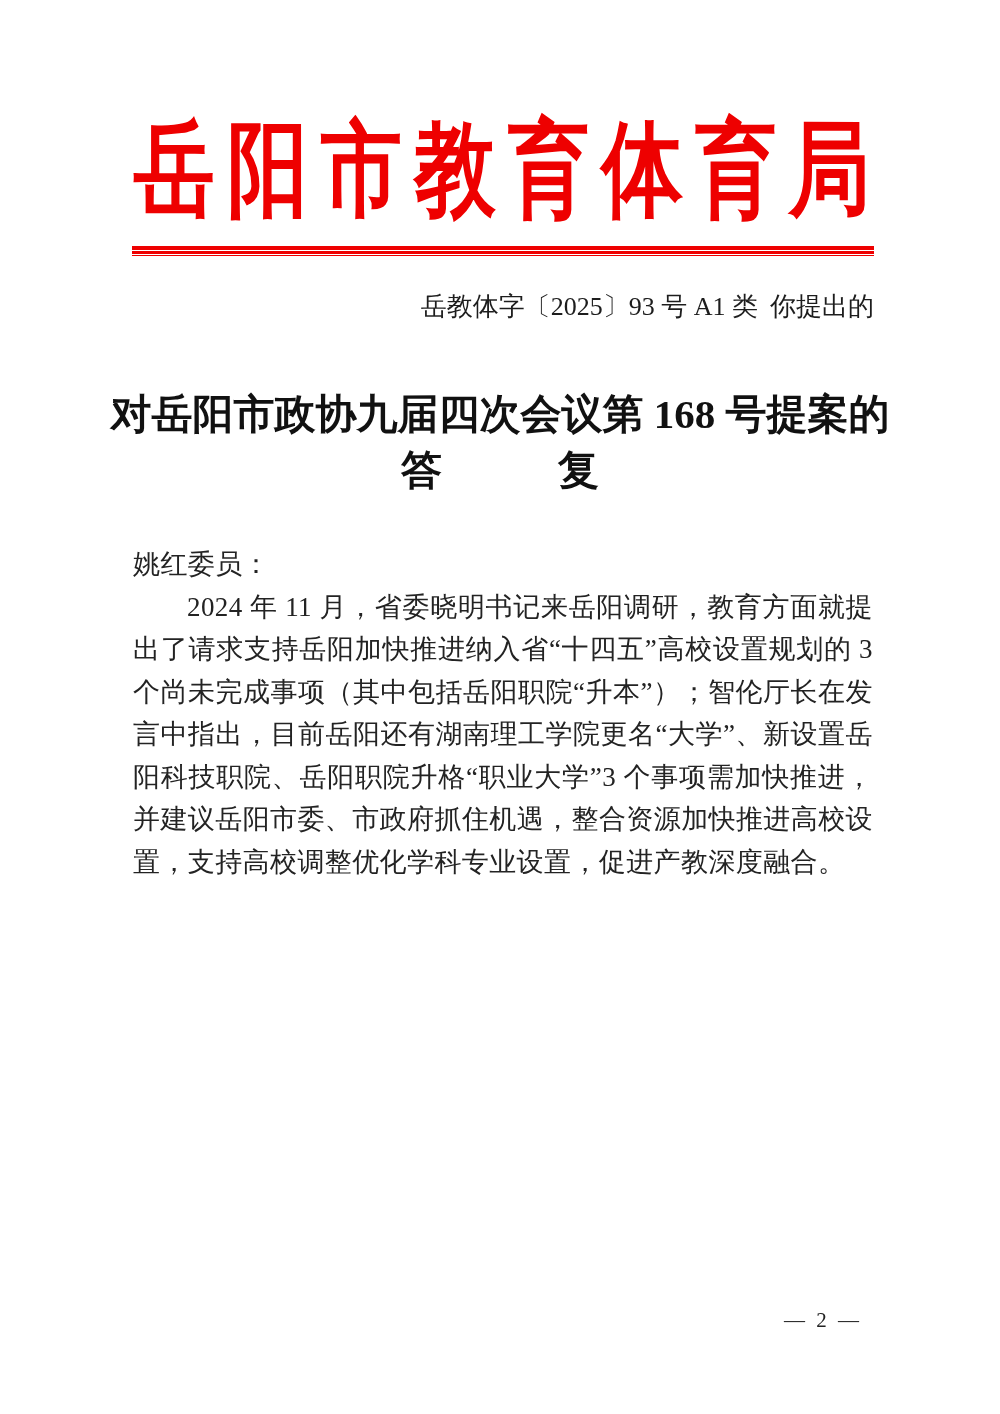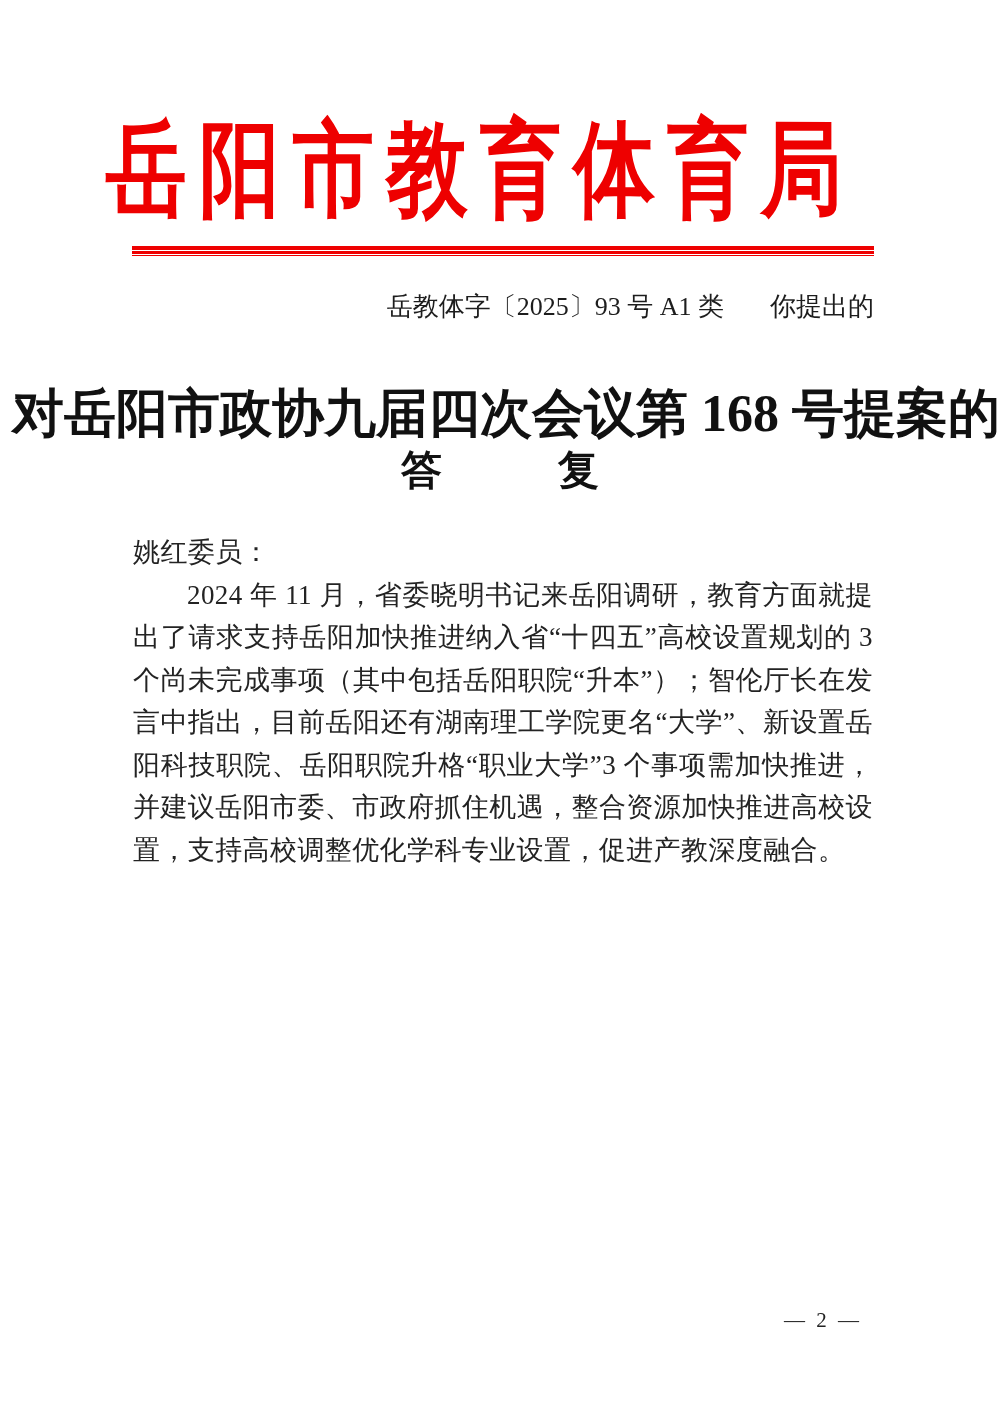--- a/index.html
+++ b/index.html
@@ -18,20 +18,21 @@
     color: #1d1d1d;
   }
 
   
   .agency-name-wrap {
     position: absolute;
     top: 112px;
     left: 0;
     width: 100%;
     display: flex;
+    justify-content: center;
   }
   .agency-name {
     font-size: 104px;
     line-height: 1.12;
     font-weight: bold;
     color: var(--accent, #ee0000);
     letter-spacing: 16px;
     margin-right: -16px;
     white-space: nowrap;
     transform: scaleX(0.78);
@@ -51,57 +52,56 @@
       var(--accent, #ee0000) 9px, var(--accent, #ee0000) 10px
     );
   }
 
   
   .doc-meta {
     position: absolute;
     top: 290px;
     right: 126px;
     display: flex;
-    gap: 46px;
+    gap: 12px;
     font-size: 26px;
     line-height: 34px;
     white-space: nowrap;
   }
 
   
   .doc-title {
     position: absolute;
     top: 392px;
     left: 0;
     width: 100%;
     margin: 0;
     text-align: center;
     font-weight: bold;
     color: #111111;
   }
   .title-line1 {
     display: block;
-    font-size: 52px;
+    font-size: 41px;
     line-height: 44px;
     white-space: nowrap;
-    text-align: right;
   }
   .title-line2 {
     display: flex;
     justify-content: center;
     gap: 116px;
     font-size: 41px;
     line-height: 44px;
     margin-top: 12px;
   }
 
   
   .letter-body {
     position: absolute;
-    top: 531px;
+    top: 543px;
     left: 133px;
     width: 740px;
     font-size: 27px;
     letter-spacing: 0.4px;
     line-height: 42.5px;
     text-align: justify;
     color: #232323;
   }
   .letter-body p { margin: 0; }
   .para { text-indent: 2em; }

